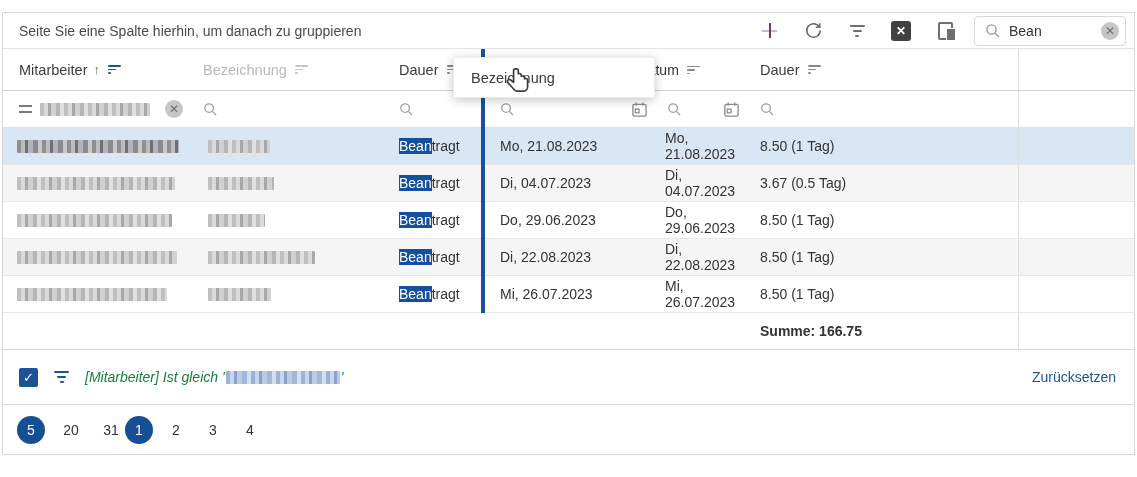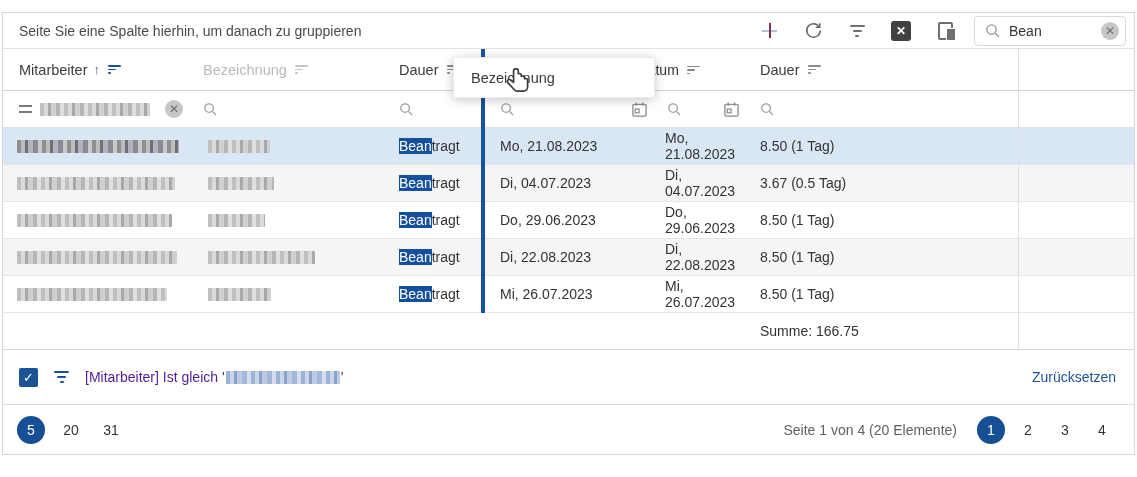--- a/index.html
+++ b/index.html
@@ -73,29 +73,29 @@
   .hl { background:#15509e; color:#fff; }
 
   
   .redact { height:13px; border-radius:1px; filter:blur(.6px);
     background:repeating-linear-gradient(90deg,#bfbfbf 0 4px,#dadada 4px 8px,#a8a8a8 8px 11px,#d0d0d0 11px 16px,#b5b5b5 16px 20px,#e0e0e0 20px 24px); }
   .redact.dark { background:repeating-linear-gradient(90deg,#8f8f8f 0 4px,#bdbdbd 4px 8px,#6f6f77 8px 11px,#b3b3bb 11px 16px,#8a8a92 16px 21px,#c9c9c9 21px 25px); }
   .redact.blue { background:repeating-linear-gradient(90deg,#9db3d6 0 4px,#c9d5e9 4px 8px,#8aa2c9 8px 11px,#bccbe3 11px 16px,#a3b7d8 16px 21px,#d4deee 21px 25px); }
 
   
   .sum-row { height:37px; border-bottom:1px solid #d7d7d7; }
-  .sum-cell { display:flex; align-items:center; padding-left:10px; font-weight:normal;text-align:right; }
+  .sum-cell { display:flex; align-items:center; padding-left:10px; font-weight:bold;text-align:right; }
 
   
   .filter-panel { height:55px; border-bottom:1px solid #dcdcdc; display:flex; align-items:center; padding:0 18px 0 16px; }
   .checkbox { width:19px; height:19px; background:#1c5296; border-radius:2px; color:#fff; font-size:13px;
     display:flex; align-items:center; justify-content:center; cursor:pointer; }
   .fp-funnel { margin-left:16px; }
   .fp-funnel i { background:#1c5296; }
-  .fp-text { margin-left:16px; color:#4c1d95; display:flex; align-items:center; }
+  .fp-text { margin-left:16px; color:#15803d; display:flex; align-items:center;font-style:italic; }
   .fp-text .redact { width:114px; display:inline-block; margin:0 1px; }
   .reset-link { margin-left:auto; color:#1c5296; cursor:pointer; }
 
   
   .pager { height:49px; display:flex; align-items:center; padding:0 18px 0 14px; }
   .pgroup { display:flex; align-items:center; gap:12px; }
   .pbtn { min-width:28px; height:28px; border-radius:50%; display:flex; align-items:center; justify-content:center;
     color:#333; cursor:pointer; padding:0 6px; }
   .pbtn.selected { background:#164f94; color:#fff; }
   .pager-info { margin-left:auto; color:#5f5f5f; margin-right:20px; }
@@ -362,21 +362,20 @@
     </span>
     <span class="reset-link">Zurücksetzen</span>
   </div>
 
   <div class="pager">
     <div class="pgroup">
       <span class="pbtn selected">5</span>
       <span class="pbtn">20</span>
       <span class="pbtn">31</span>
     </div>
-    <span class="pager-info">Seite 1 von 4 (20 Elemente)</span>
     <div class="pages">
       <span class="pbtn selected">1</span>
       <span class="pbtn">2</span>
       <span class="pbtn">3</span>
       <span class="pbtn">4</span>
     </div>
   </div>
 
   <div class="drop-line"></div>
   <div class="drag-ghost">

